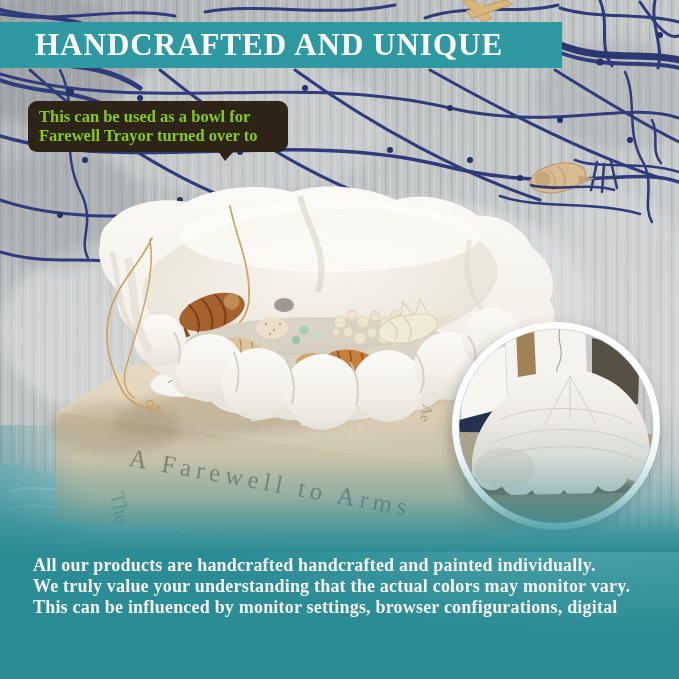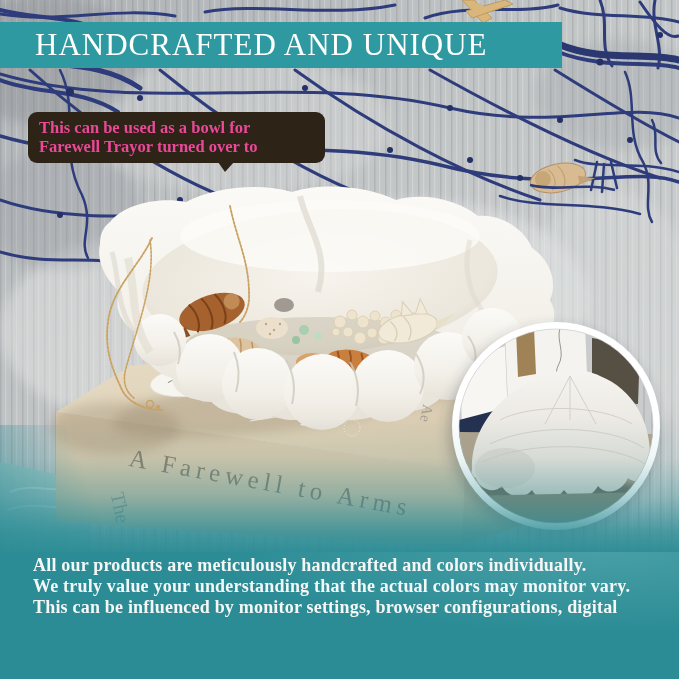--- a/index.html
+++ b/index.html
@@ -9,29 +9,29 @@
   }
   .photo{position:absolute;left:0;top:0;width:679px;height:560px;}
   .photo svg{position:absolute;left:0;top:0;}
   
   .banner{
     position:absolute;left:0;top:22px;width:562px;height:46px;
     background:#2f99a1;color:#fdfefe;
     font-size:31px;line-height:46px;letter-spacing:1px;
     padding-left:35px;box-sizing:border-box;white-space:nowrap;
     z-index:30;
+    font-weight:bold;
   }
   
   .callout{
-    position:absolute;left:28px;top:101px;width:297px;
-    background:#2e2317;color:#ec4899;border-radius:9px;
+    position:absolute;left:28px;top:101px;width:260px;
+    background:#2e2317;color:#84cc16;border-radius:9px;
     padding:6px 10px 7px 11px;box-sizing:border-box;
     font-weight:bold;font-size:16.5px;line-height:1.16;
     z-index:31;
-    margin-top:11px;
   }
   .callout:after{
     content:"";position:absolute;left:190px;bottom:-9px;width:0;height:0;
     border-left:7px solid transparent;border-right:9px solid transparent;
     border-top:10px solid #2e2317;
   }
   .callout div{white-space:nowrap;}
   
   .spine-text{
     position:absolute;left:132px;top:444px;
@@ -377,17 +377,17 @@
 
     <div class="spine-text">A Farewell to Arms</div>
     <div class="the-text">The</div>
     <div class="ae-text">Ae</div>
 
     <div class="fade"></div>
     <div class="fade-left"></div>
   </div>
 
   <div class="footer">
-    <div>All our products are meticulously handcrafted and colors individually.</div>
+    <div>All our products are handcrafted handcrafted and painted individually.</div>
     <div>We truly value your understanding that the actual colors may monitor vary.</div>
     <div>This can be influenced by monitor settings, browser configurations, digital</div>
   </div>
 </div>
 
 </body></html>

